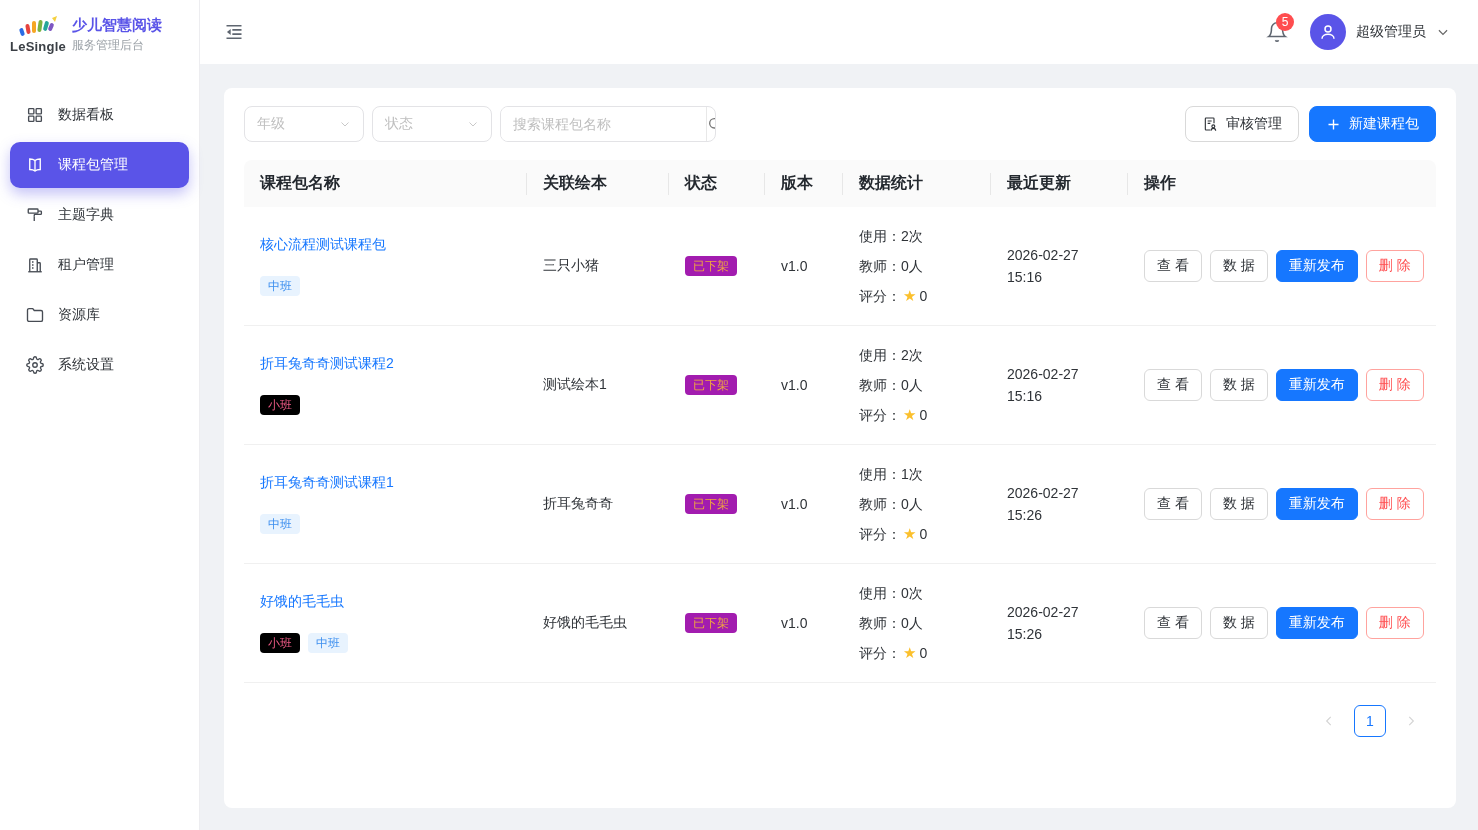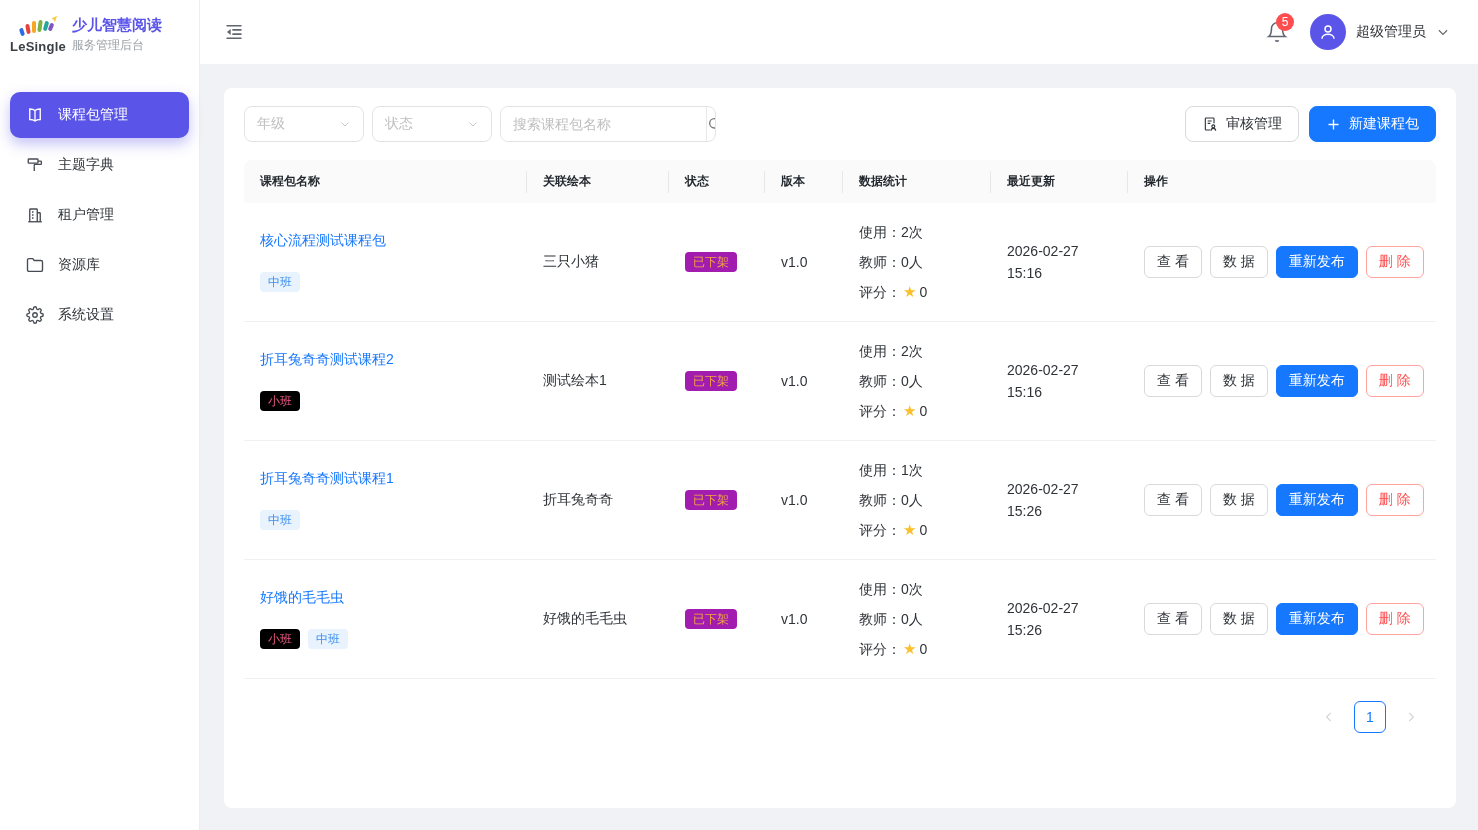--- a/index.html
+++ b/index.html
@@ -41,21 +41,21 @@
   .search-box { width:216px; height:36px; border:1px solid #e3e3e6; border-radius:8px; display:flex; align-items:stretch; overflow:hidden; background:#fff; }
   .search-box input { flex:1; border:none; outline:none; padding:0 12px; font-size:14px; font-family:inherit; color:#333; }
   .search-box input::placeholder { color:#bfbfbf; }
   .search-suffix { width:34px; border-left:1px solid #e8e8e8; display:flex; align-items:center; justify-content:center; color:#777; cursor:pointer; }
   .toolbar-spacer { flex:1; }
   .btn { height:36px; border-radius:8px; display:flex; align-items:center; gap:8px; padding:0 16px; font-size:14px; cursor:pointer; border:1px solid #d9d9d9; background:#fff; color:#2f3338; font-family:inherit; }
   .btn-primary { background:#1677ff; border-color:#1677ff; color:#fff; }
   .btn + .btn { margin-left:10px; }
   
   table { width:100%; border-collapse:separate; border-spacing:0; table-layout:fixed; }
-  thead th { background:#fafafa; text-align:left; font-weight:600; color:#24292f; font-size:12px; padding:13px 16px; position:relative; }
+  thead th { background:#fafafa; text-align:left; font-weight:600; color:#24292f; font-size:16px; padding:13px 16px; position:relative; }
   thead th:first-child { border-top-left-radius:8px; }
   thead th:last-child { border-top-right-radius:8px; }
   thead th:not(:last-child)::after { content:""; position:absolute; right:0; top:50%; transform:translateY(-50%); width:1px; height:22px; background:#e7e7e7; }
   tbody td { padding:14px 16px; border-bottom:1px solid #f0f0f0; vertical-align:middle; font-size:14px; color:#2f3338; }
   .pkg-link { color:#1677ff; cursor:pointer; display:inline-block; }
   .tag-row { display:flex; gap:8px; margin-top:22px; }
   .tag { font-size:12px; padding:3px 8px; border-radius:4px; line-height:1.2; }
   .tag-blue { background:#e8f3fe; color:#3d8fef; }
   .tag-pink { background:#000000; color:#ef5a86; }
   .tag-warning { background:#a21caf; color:#f0a83f; display:inline-block; }
@@ -89,20 +89,31 @@
       </svg>
       <div class="logo-text">LeSingle</div>
     </div>
     <div class="brand-col">
       <div class="brand-title">少儿智慧阅读</div>
       <div class="brand-sub">服务管理后台</div>
     </div>
   </div>
 
   <nav class="menu">
+    <div class="menu-item">
+      <span class="mi-icon">
+        <svg width="18" height="18" viewBox="0 0 24 24" fill="none" stroke="currentColor" stroke-width="1.8">
+            <rect x="3.5" y="3.5" width="7" height="7" rx="1"></rect>
+            <rect x="13.5" y="3.5" width="7" height="7" rx="1"></rect>
+            <rect x="3.5" y="13.5" width="7" height="7" rx="1"></rect>
+            <rect x="13.5" y="13.5" width="7" height="7" rx="1"></rect>
+          </svg>
+      </span>
+      <span>数据看板</span>
+    </div>
     <div class="menu-item active">
       <span class="mi-icon">
         <svg width="18" height="18" viewBox="0 0 24 24" fill="none" stroke="currentColor" stroke-width="1.8">
             <path d="M12 6C10.2 4.5 7.8 4 5 4v14c2.8 0 5.2.5 7 2 1.8-1.5 4.2-2 7-2V4c-2.8 0-5.2.5-7 2z"></path>
             <path d="M12 6v14"></path>
           </svg>
       </span>
       <span>课程包管理</span>
     </div>
     <div class="menu-item">

